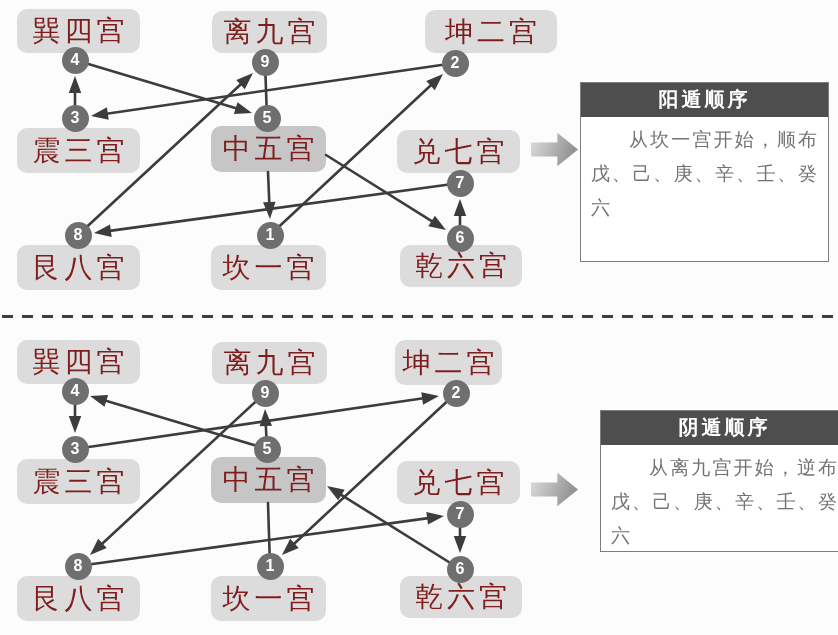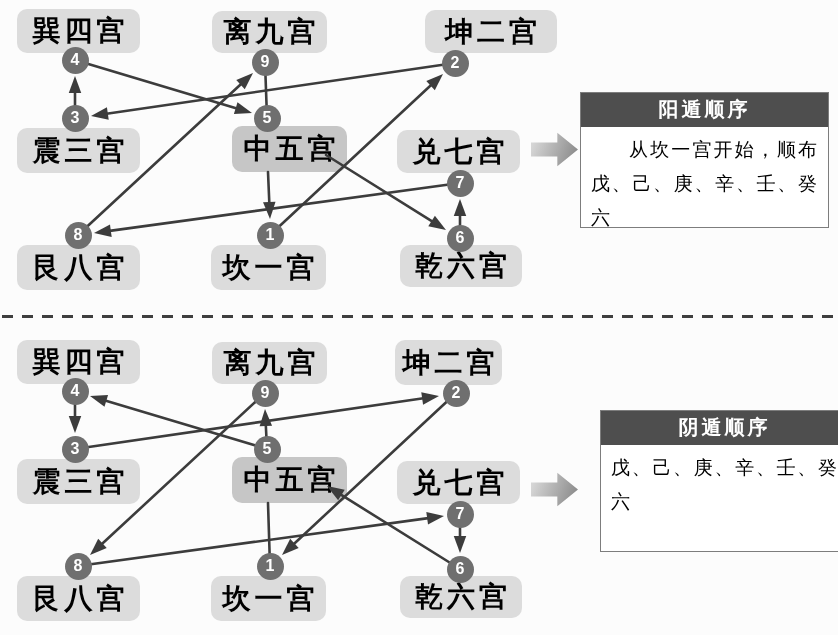--- a/index.html
+++ b/index.html
@@ -3,25 +3,25 @@
 <meta charset="utf-8">
 <style>
   html,body{margin:0;padding:0;background:#e8e8e8;}
   #stage{
     position:relative;width:838px;height:635px;background:#fcfcfc;
     font-family:"Liberation Sans",sans-serif;overflow:hidden;
   }
   .palace{
     position:absolute;z-index:1;background:#dcdcdc;border-radius:10px;
     display:flex;align-items:center;justify-content:center;
-    font-weight:bold;font-size:28px;color:#000000;letter-spacing:4px;
+    font-weight:normal;font-size:28px;color:#7f1d1d;letter-spacing:4px;
     text-indent:4px;
     text-align:right;
   }
-  .palace--center{background:#c6c6c6;margin-left:21px;}
+  .palace--center{background:#c6c6c6;}
   #edges{position:absolute;left:0;top:0;z-index:2;pointer-events:none;}
   .node{
     position:absolute;z-index:3;width:27px;height:27px;border-radius:50%;
     background:#6f6f6f;color:#fff;font-weight:bold;font-size:16px;
     display:flex;align-items:center;justify-content:center;
   }
   .divider{
     position:absolute;left:2px;top:315px;width:834px;height:3px;z-index:1;
     background:repeating-linear-gradient(to right,#3f3f3f 0 11px,transparent 11px 20px);
   }
@@ -29,28 +29,28 @@
     position:absolute;z-index:2;width:47px;height:37px;
     background:linear-gradient(110deg,#d6d6d6 10%,#8b8b8b 90%);
     clip-path:polygon(0% 31%,56% 31%,56% 5%,100% 50%,56% 95%,56% 69%,0% 69%);
   }
   .flow-arrow--yang{left:531px;top:131px;}
   .flow-arrow--yin{left:531px;top:471px;}
   .panel{
     position:absolute;z-index:2;width:249px;background:#fff;
     border:1px solid #7d7d7d;box-sizing:border-box;
   }
-  .panel--yang{left:580px;top:92px;height:136px;}
+  .panel--yang{left:580px;top:82px;height:180px;}
   .panel--yin{left:600px;top:410px;height:142px;}
   .panel-header{
     background:#4e4e4e;color:#fff;font-weight:bold;font-size:20px;
     text-align:center;letter-spacing:3px;padding:3px 0 4px 0;
   }
   .panel-body{
-    padding:6px 10px 0 10px;color:#000000;
+    padding:6px 10px 0 10px;color:#737373;
     font-family:Liberation Serif, serif;font-size:19px;line-height:34px;
   }
   .panel-line{text-align:justify;text-align-last:justify;letter-spacing:1px;}
   .panel-line--indent{text-indent:2em;}
 </style>
 </head>
 <body>
 
 <div id="stage">
 
@@ -144,20 +144,21 @@
     <div class="panel-header">阳遁顺序</div>
     <div class="panel-body">
       <div class="panel-line panel-line--indent">从坎一宫开始，顺布</div>
       <div class="panel-line">戊、己、庚、辛、壬、癸六</div>
     </div>
   </div>
 
   <div class="panel panel--yin">
     <div class="panel-header">阴遁顺序</div>
     <div class="panel-body">
+      <div class="panel-line panel-line--indent">从离九宫开始，逆布</div>
       <div class="panel-line">戊、己、庚、辛、壬、癸六</div>
     </div>
   </div>
 
 <div class="palace" style="left: 17px; top: 9px; width: 123px; height: 44px;">巽四宫</div>
     <div class="palace" style="left: 212px; top: 11px; width: 115px; height: 42px;">离九宫</div>
     <div class="palace" style="left: 425px; top: 10px; width: 132px; height: 43px;">坤二宫</div>
     <div class="palace" style="left: 17px; top: 128px; width: 123px; height: 45px;">震三宫</div>
     <div class="palace palace--center" style="left: 211px; top: 126px; width: 115px; height: 46px;">中五宫</div>
     <div class="palace" style="left: 397px; top: 130px; width: 123px; height: 43px;">兑七宫</div>

